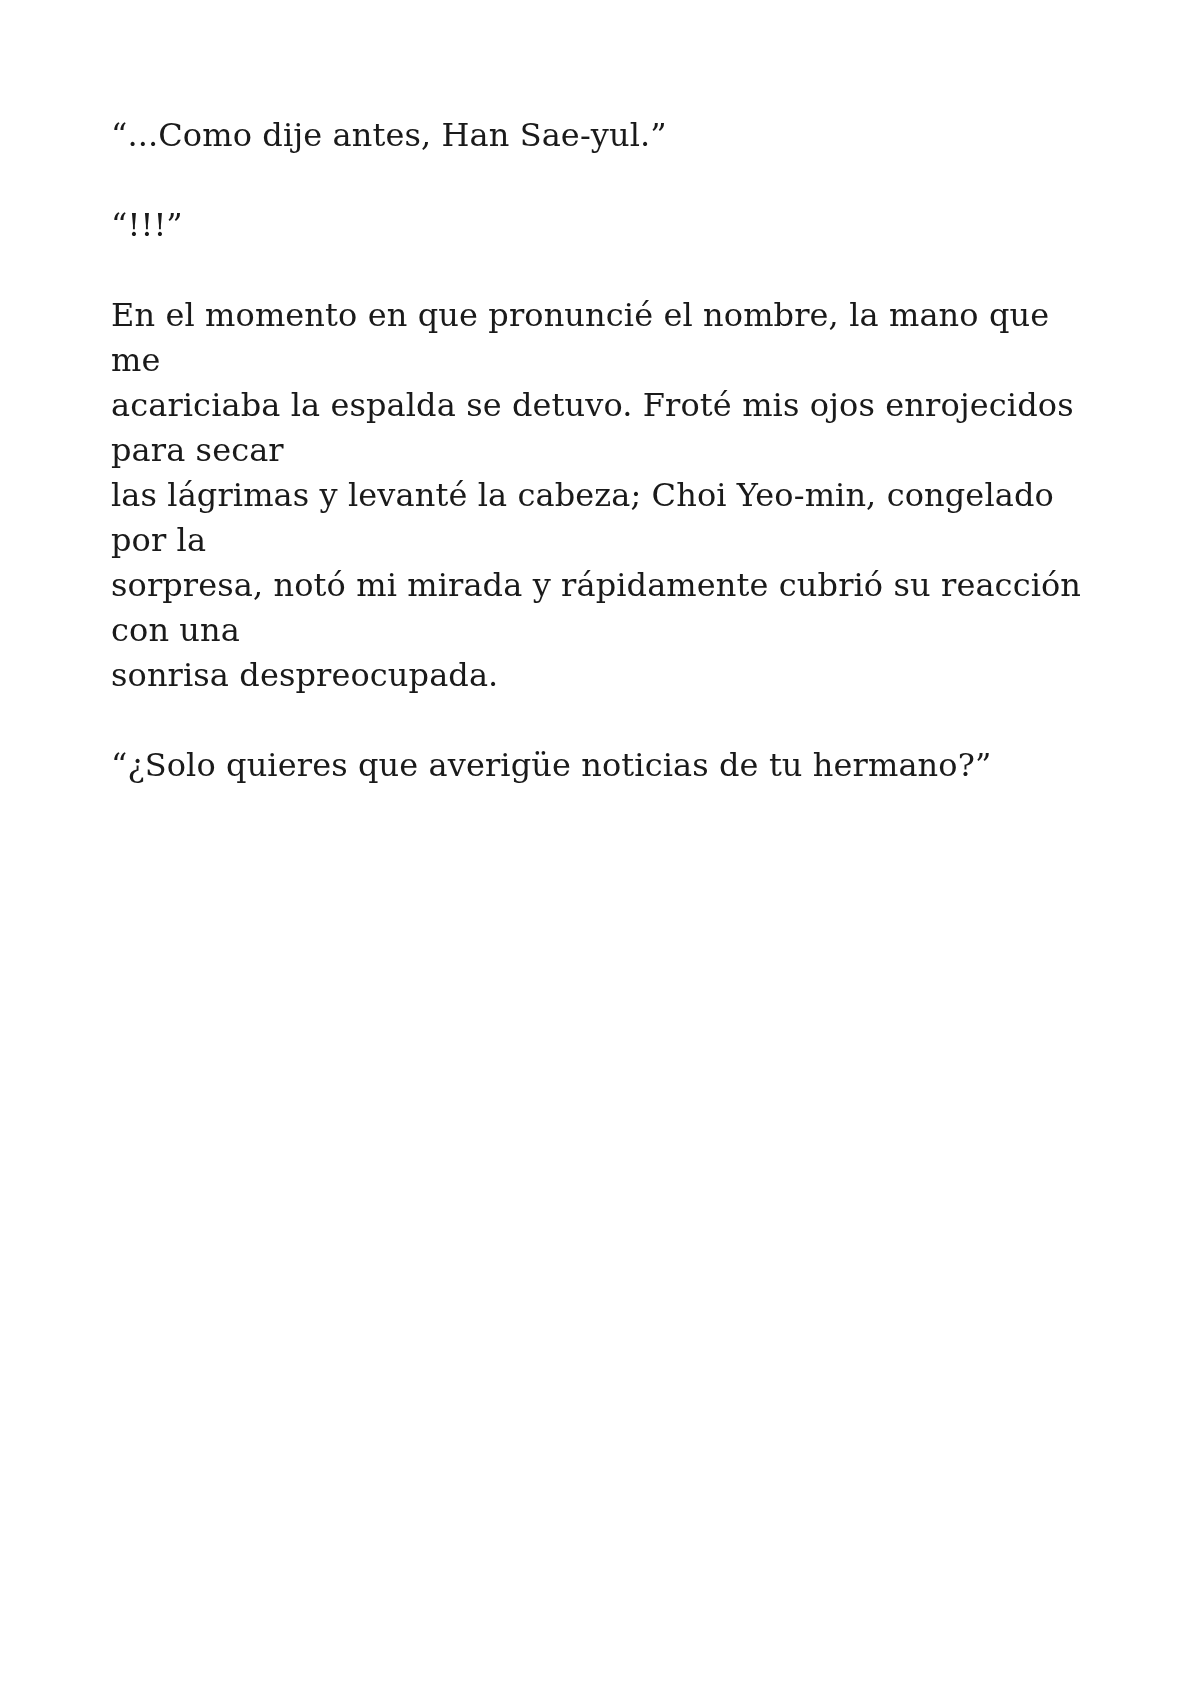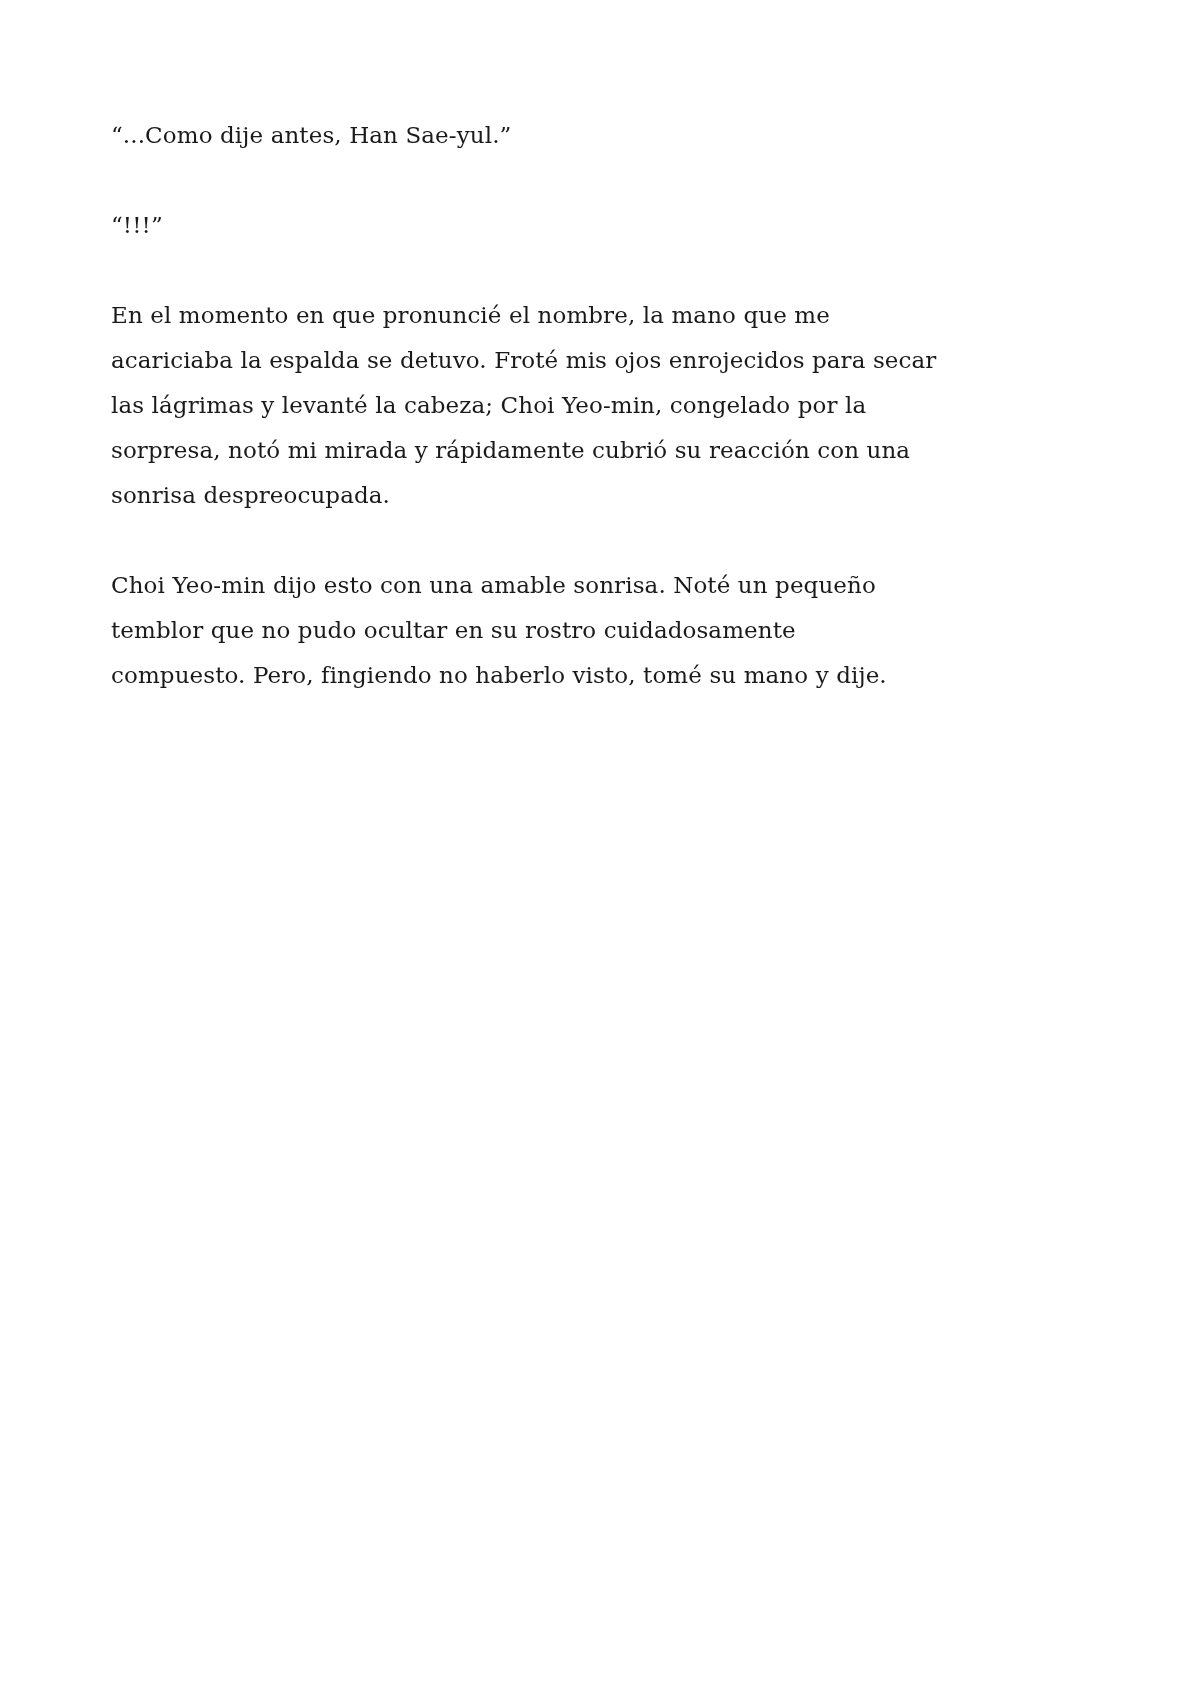--- a/index.html
+++ b/index.html
@@ -12,21 +12,21 @@
       height: 1700px;
       position: relative;
       overflow: hidden;
     }
     .page {
       position: absolute;
       left: 111px;
       top: 113px;
       width: 990px;
       font-family: "DejaVu Serif", "Liberation Serif", serif;
-      font-size: 23px;
+      font-size: 32px;
       line-height: 45px;
       color: #1a1a1a;
       letter-spacing: 0.1px;
     }
     .para {
       margin: 0 0 45px 0;
       padding: 0;
       white-space: pre-line;
     }
   </style>
@@ -34,16 +34,14 @@
 <body>
 
 <div class="page">
   <p class="para">“...Como dije antes, Han Sae-yul.”</p>
   <p class="para">“!!!”</p>
   <p class="para">En el momento en que pronuncié el nombre, la mano que me
 acariciaba la espalda se detuvo. Froté mis ojos enrojecidos para secar
 las lágrimas y levanté la cabeza; Choi Yeo-min, congelado por la
 sorpresa, notó mi mirada y rápidamente cubrió su reacción con una
 sonrisa despreocupada.</p>
-  <p class="para">Choi Yeo-min dijo esto con una amable sonrisa. Noté un pequeño
-temblor que no pudo ocultar en su rostro cuidadosamente
-compuesto. Pero, fingiendo no haberlo visto, tomé su mano y dije.</p>
+  <p class="para">“¿Solo quieres que averigüe noticias de tu hermano?”</p>
 </div>
 
 </body></html>

